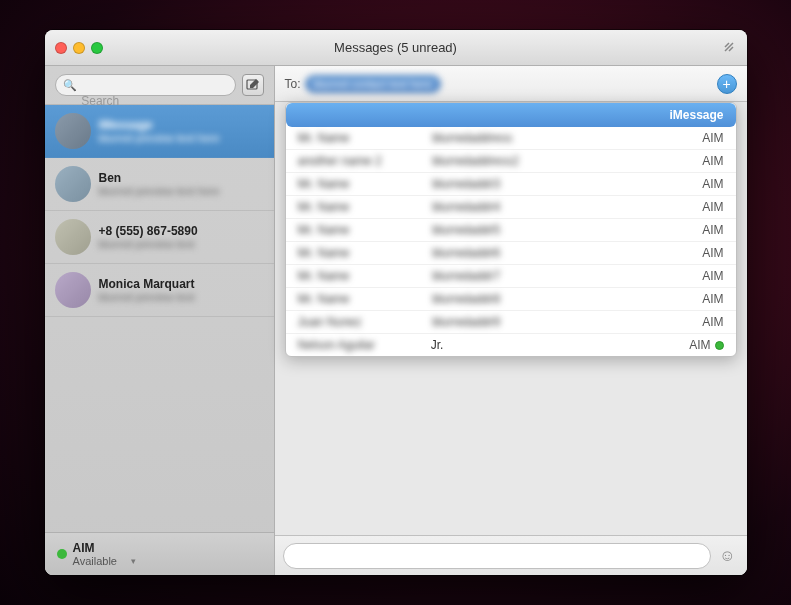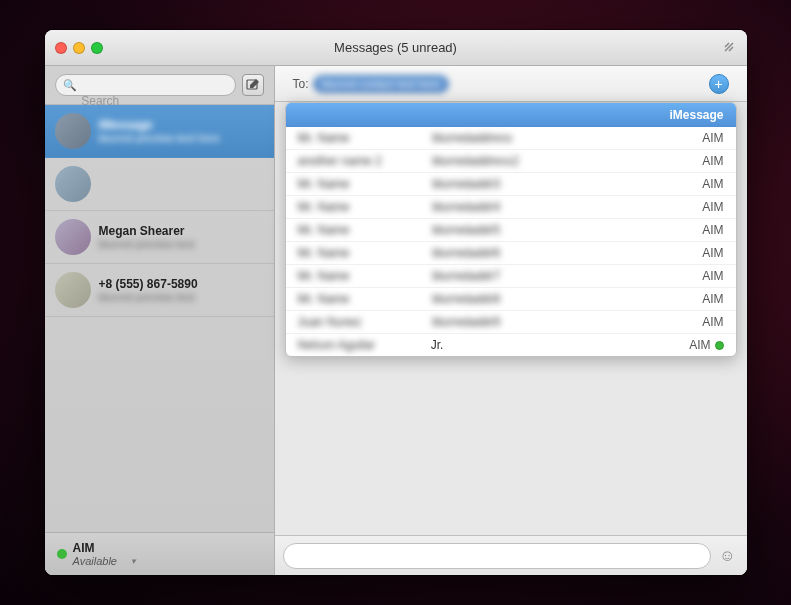--- a/index.html
+++ b/index.html
@@ -210,21 +210,20 @@
       font-weight: 600;
       color: #222;
     }
 
     .account-status {
       font-size: 11px;
       color: #555;
       display: flex;
       align-items: center;
       gap: 14px;
-      font-style: italic;
     }
 
     .chevron-icon {
       font-size: 9px;
       color: #777;
     }
 
     
     .chat-area {
       flex: 1;
@@ -234,21 +233,21 @@
       position: relative;
     }
 
     
     .to-field {
       height: 36px;
       background: linear-gradient(to bottom, #f8f8f8, #ebebeb);
       border-bottom: 1px solid #c0c0c0;
       display: flex;
       align-items: center;
-      padding: 0 18px;
+      padding: 0 10px;
       gap: 4px;
     }
 
     .to-label {
       font-size: 12px;
       color: #555;
       font-weight: 500;
     }
 
     .to-token {
@@ -289,20 +288,21 @@
       box-shadow: 0 4px 16px rgba(0,0,0,0.25);
       z-index: 100;
       overflow: hidden;
     }
 
     .dropdown-header {
       background: linear-gradient(to bottom, #6ab0f0, #5090d8);
       padding: 5px 12px;
       display: flex;
       justify-content: flex-end;
+      border-radius: 6px;
     }
 
     .dropdown-header-label {
       font-size: 12px;
       font-weight: 600;
       color: white;
     }
 
     .dropdown-row {
       display: flex;
@@ -473,40 +473,44 @@
         <div class="conversation-item active">
           <div class="avatar-blur"></div>
           <div class="conversation-info">
             <div class="conv-name" style="color:white;filter:blur(3px);">iMessage</div>
             <div class="conv-preview">blurred preview text here</div>
           </div>
         </div>
 
         <div class="conversation-item">
           <div class="avatar-blur" style="background:linear-gradient(135deg,#9ab0c0,#7a90a0);"></div>
-        </div>
-
-        <div class="conversation-item">
-          <div class="avatar-blur" style="background:linear-gradient(135deg,#b0a8c0,#907898);"></div>
           <div class="conversation-info">
-            <div class="conv-name">Megan Shearer</div>
-            <div class="conv-preview">blurred preview text</div>
+            <div class="conv-name">Ben</div>
+            <div class="conv-preview">blurred preview text here</div>
           </div>
         </div>
+
 
 
 
         <div class="conversation-item">
           <div class="avatar-blur" style="background:linear-gradient(135deg,#c0c0b0,#a0a090);"></div>
           <div class="conversation-info">
             <div class="conv-name">+8 (555) 867-5890</div>
             <div class="conv-preview">blurred preview text</div>
           </div>
         </div>
 
+        <div class="conversation-item">
+          <div class="avatar-blur" style="background:linear-gradient(135deg,#b8a8c8,#9888a8);"></div>
+          <div class="conversation-info">
+            <div class="conv-name">Monica Marquart</div>
+            <div class="conv-preview">blurred preview text</div>
+          </div>
+        </div>
 
       </div>
 
       <div class="sidebar-footer">
         <div class="status-dot"></div>
         <div class="account-info">
           <span class="account-name">AIM</span>
           <span class="account-status">
             <span>Available</span>
             <span class="chevron-icon">▾</span>

